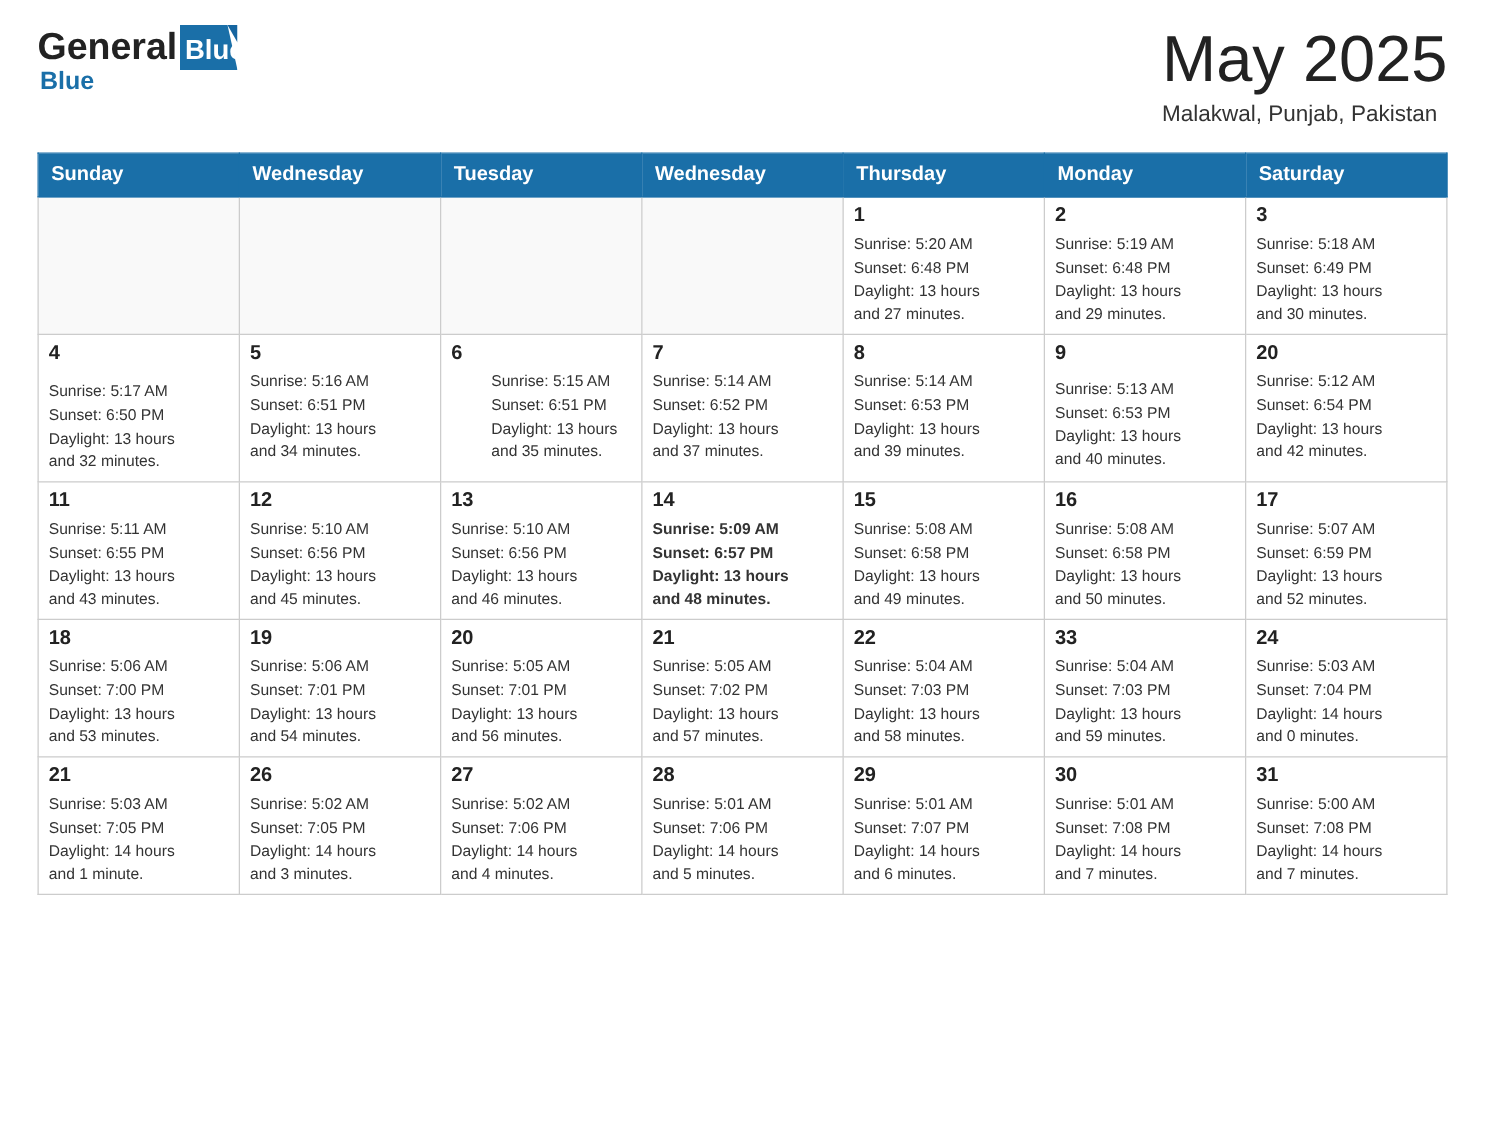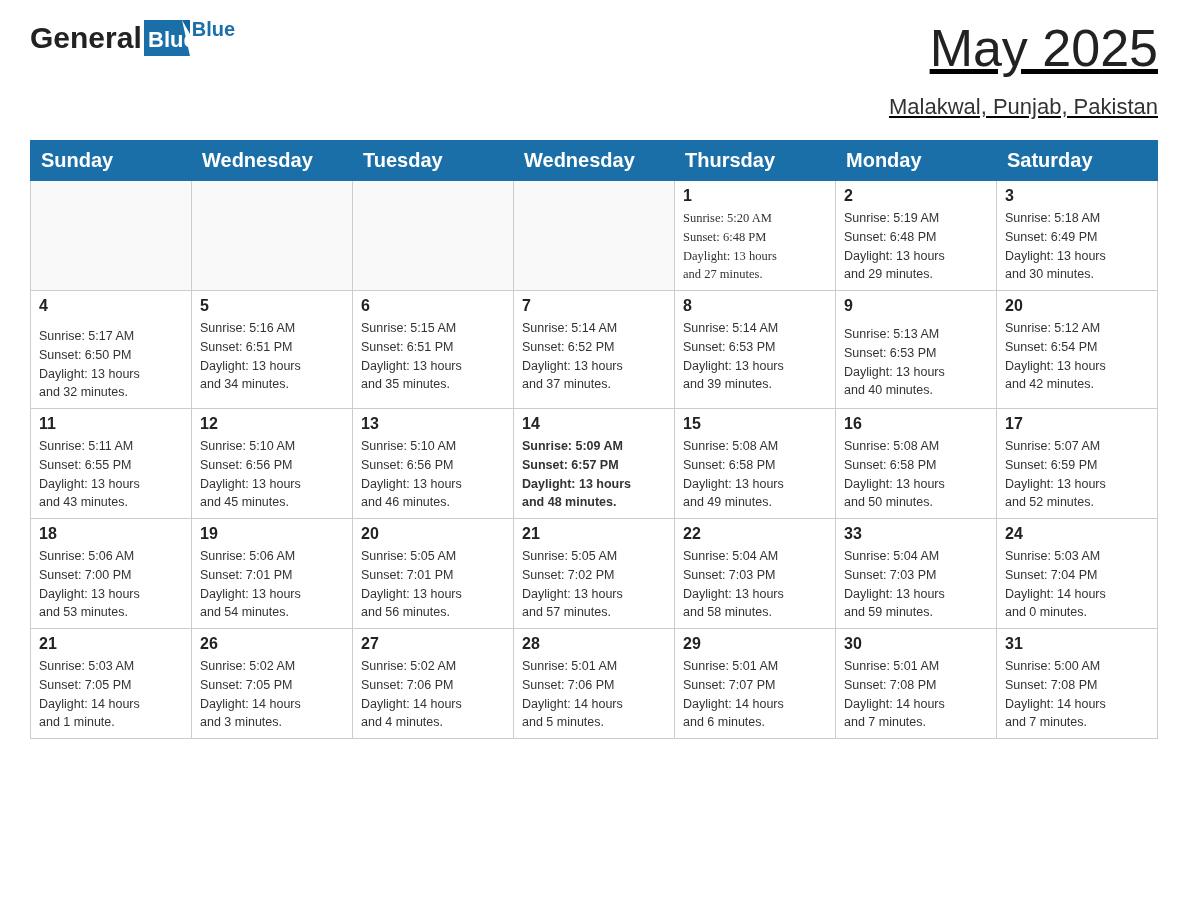--- a/index.html
+++ b/index.html
@@ -11,49 +11,49 @@
       padding: 20px 30px;
     }
     .header {
       display: flex;
       justify-content: space-between;
       align-items: flex-start;
       margin-bottom: 20px;
     }
     .logo {
       display: flex;
+      flex-direction: column;
       align-items: flex-start;
     }
     .logo-text {
       display: flex;
       align-items: center;
     }
     .title-block {
-      text-align: right;
-      text-decoration: underline;
+      text-align: left;
     }
     .month-year {
       font-size: 52px;
       font-weight: normal;
       color: #222;
       line-height: 1.1;
     }
     .location {
-      font-size: 22px;
+      font-size: 18px;
       color: #333;
-      margin-top: 17px;
+      margin-top: 4px;
     }
     .calendar {
       width: 100%;
       border-collapse: collapse;
     }
     .calendar th {
       background: #1a6fa8;
       color: white;
-      font-size: 20px;
+      font-size: 16px;
       font-weight: bold;
       padding: 8px 10px;
       text-align: left;
       border: 1px solid #1a6fa8;
     }
     .calendar td {
       border: 1px solid #ccc;
       vertical-align: top;
       padding: 6px 8px;
       width: 14.28%;
@@ -112,21 +112,21 @@
     </tr>
   </thead>
   <tbody id="calendar-body">
   <tr class="week-row">
         <td class="empty-cell"></td>
         <td class="empty-cell"></td>
         <td class="empty-cell"></td>
         <td class="empty-cell"></td>
         <td>
           <span class="day-number">1</span>
-          <div class="day-info" style="white-space: pre-line; font-family: Liberation Serif, serif;">Sunrise: 5:20 AM
+          <div class="day-info" style="white-space: pre-line;">Sunrise: 5:20 AM
 Sunset: 6:48 PM
 Daylight: 13 hours
 and 27 minutes.</div>
         </td>
         <td>
           <span class="day-number">2</span>
           <div class="day-info" style="white-space: pre-line;">Sunrise: 5:19 AM
 Sunset: 6:48 PM
 Daylight: 13 hours
 and 29 minutes.</div>
@@ -149,21 +149,21 @@
         </td>
         <td>
           <span class="day-number">5</span>
           <div class="day-info" style="white-space: pre-line;">Sunrise: 5:16 AM
 Sunset: 6:51 PM
 Daylight: 13 hours
 and 34 minutes.</div>
         </td>
         <td>
           <span class="day-number">6</span>
-          <div class="day-info" style="white-space: pre-line;">Sunrise: 5:15 AM
+          <div class="day-info" style="white-space: pre-line; margin-left: 32px;">Sunrise: 5:15 AM
 Sunset: 6:51 PM
 Daylight: 13 hours
 and 35 minutes.</div>
         </td>
         <td>
           <span class="day-number">7</span>
           <div class="day-info" style="white-space: pre-line;">Sunrise: 5:14 AM
 Sunset: 6:52 PM
 Daylight: 13 hours
 and 37 minutes.</div>

